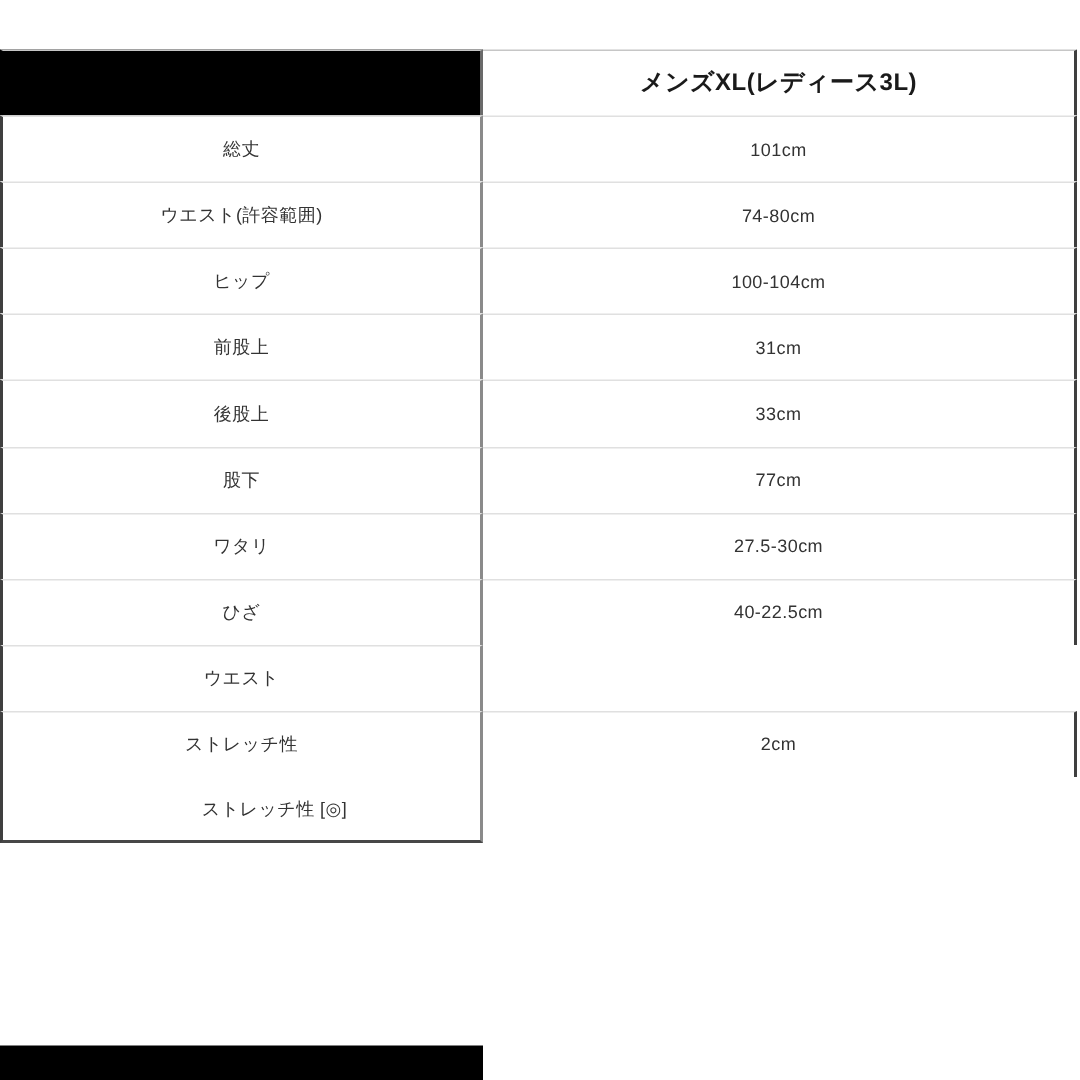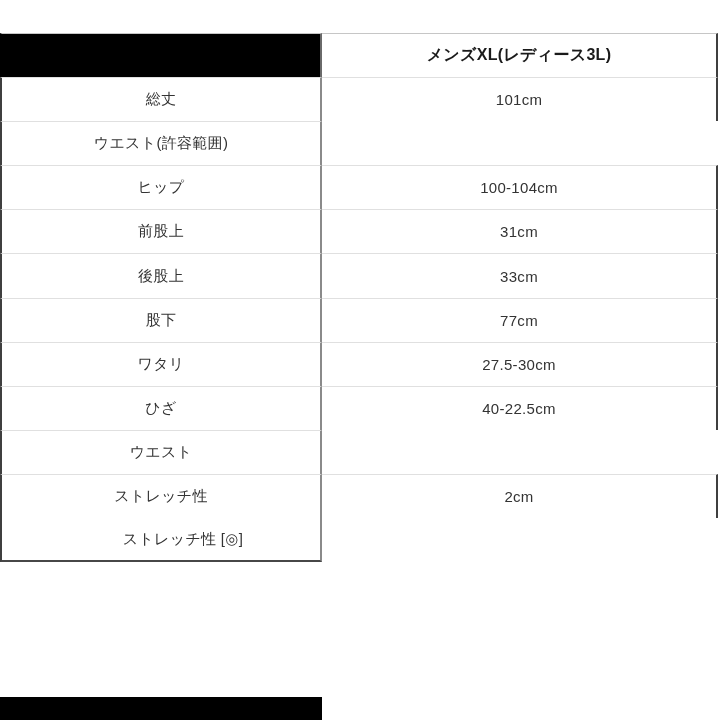--- a/index.html
+++ b/index.html
@@ -24,21 +24,21 @@
   .row {
     display: grid;
     grid-template-columns: 322px 396px;
     height: 44.1px;
   }
   .cell {
     box-sizing: border-box;
     display: flex;
     align-items: center;
     justify-content: center;
-    font-size: 15px;
+    font-size: 12px;
     color: #333333;
     letter-spacing: 0.3px;
     background: #ffffff;
     border-top: 1px solid #e0e0e0;
   }
   .label-cell {
     border-left: 2px solid #3f3f3f;
     border-right: 2px solid #8a8a8a;
   }
   .value-cell {
@@ -89,20 +89,21 @@
       <div class="cell value-cell">メンズXL(レディース3L)</div>
     </div>
 
     <div class="row">
       <div class="cell label-cell">総丈</div>
       <div class="cell value-cell">101cm</div>
     </div>
 
     <div class="row">
       <div class="cell label-cell">ウエスト(許容範囲)</div>
+      <div class="cell value-cell">74-80cm</div>
     </div>
 
     <div class="row">
       <div class="cell label-cell">ヒップ</div>
       <div class="cell value-cell">100-104cm</div>
     </div>
 
     <div class="row">
       <div class="cell label-cell">前股上</div>
       <div class="cell value-cell">31cm</div>

